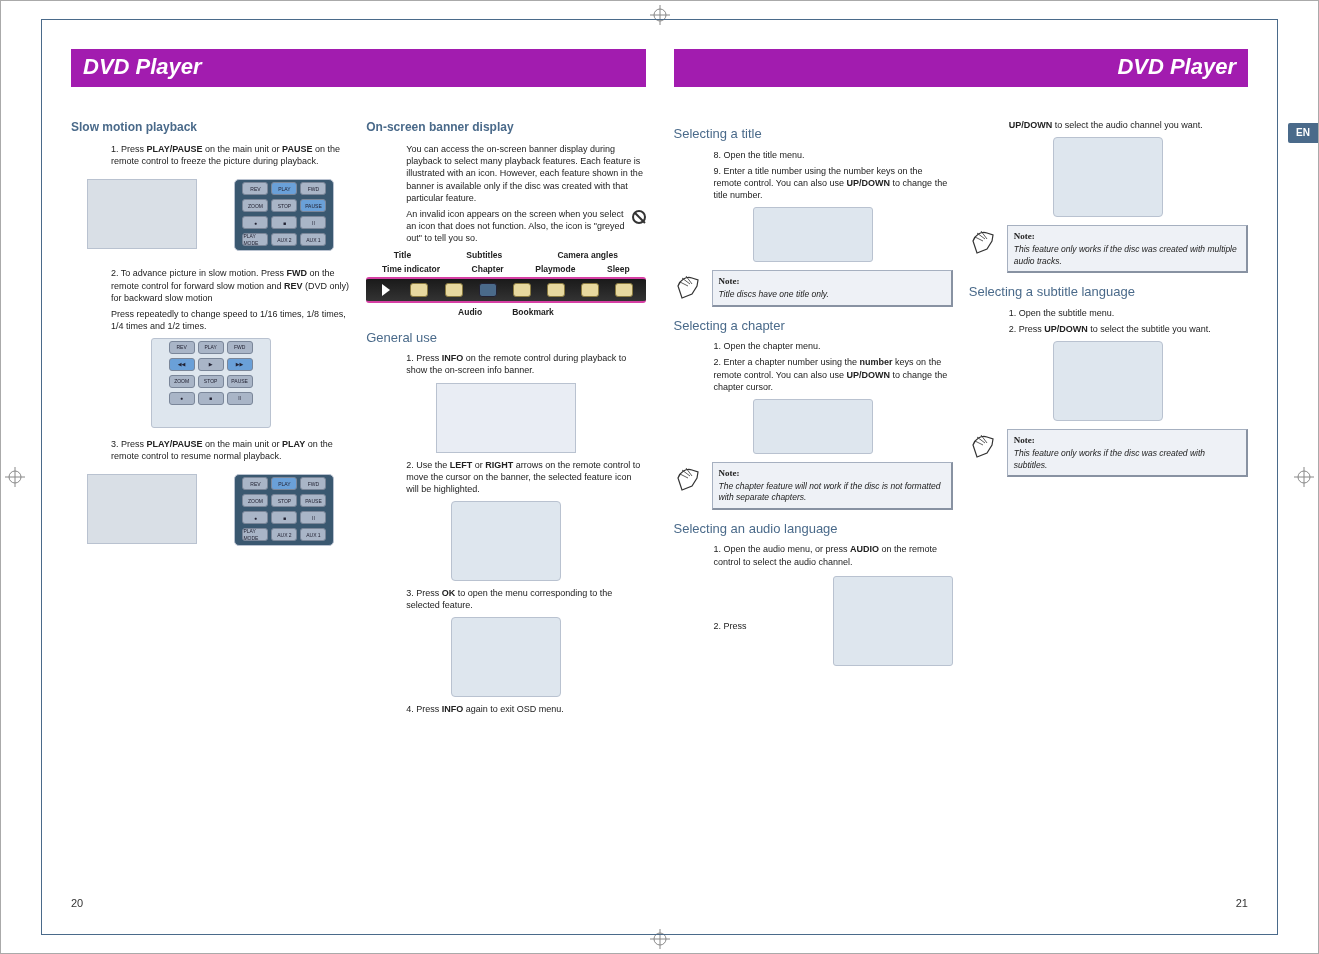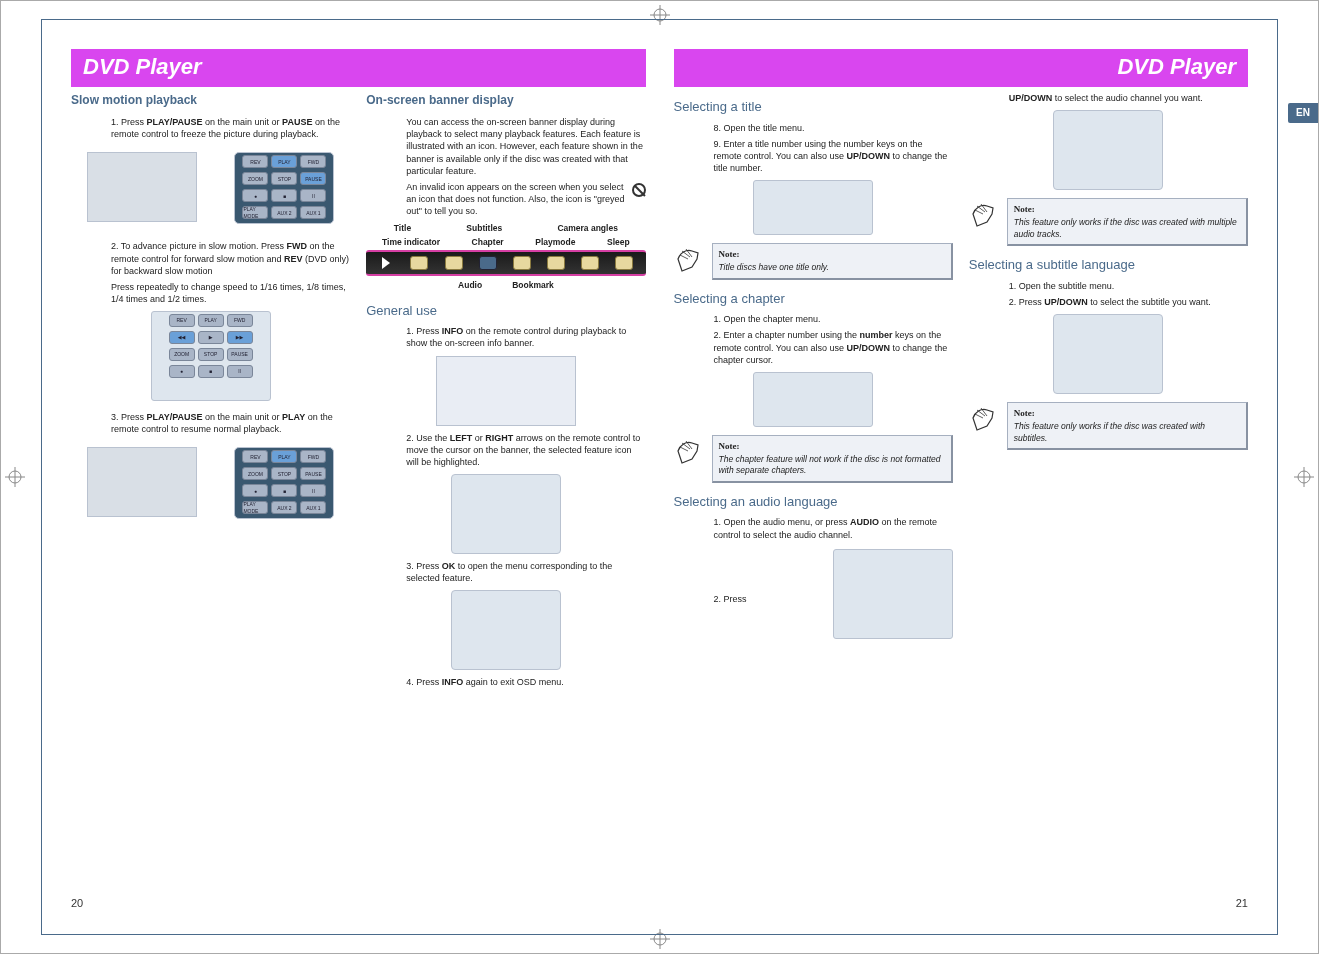--- a/index.html
+++ b/index.html
@@ -46,27 +46,27 @@
   }
   .page {
     flex: 1;
     position: relative;
     padding: 10px 10px 30px 10px;
   }
   .page-left { padding-right: 14px; }
   .page-right { padding-left: 14px; }
 
   .page-header {
-    background: #d946ef;
+    background: #a21caf;
     color: #fff;
     font-size: 22px;
     font-weight: bold;
     font-style: italic;
     padding: 5px 12px 7px 12px;
-    margin-bottom: 1px;
+    margin-bottom: 28px;
     white-space: nowrap;
     overflow: hidden;
   }
   .page-right .page-header { text-align: right; }
 
   .cols {
     display: flex;
     gap: 16px;
   }
   .col {
@@ -216,21 +216,21 @@
     bottom: 6px;
     font-size: 11px;
     color: #333;
   }
   .page-left .page-num { left: 10px; }
   .page-right .page-num { right: 10px; }
 
   
   .lang-tab {
     position: absolute;
-    top: 102px;
+    top: 122px;
     right: 0;
     width: 30px;
     height: 20px;
     background:#4a6a8a;
     color:#fff;
     font-size:10px;
     font-weight:bold;
     text-align:center;
     line-height:20px;
     border-top-left-radius:2px;

